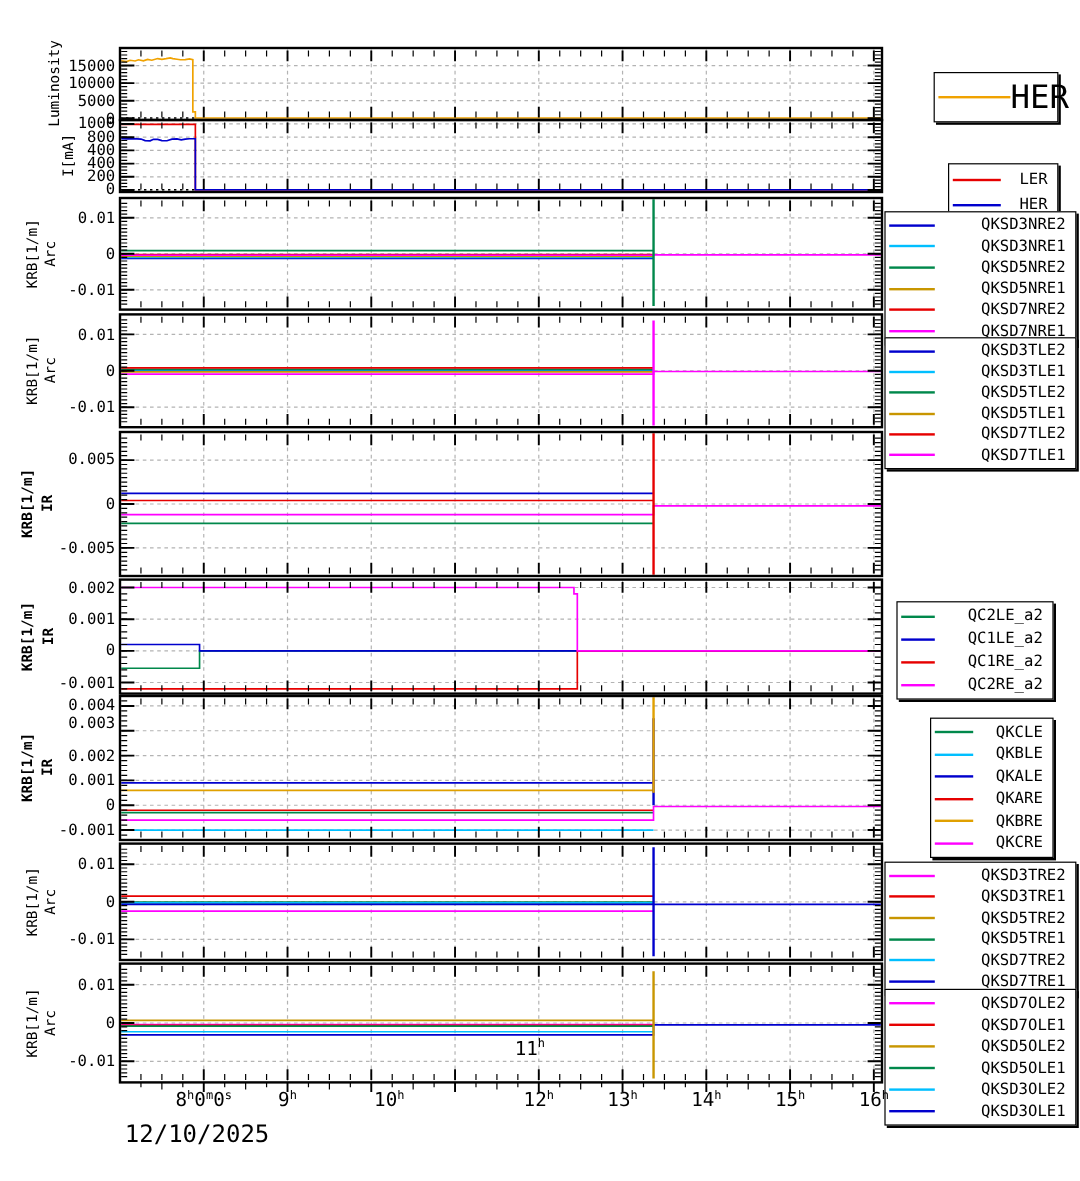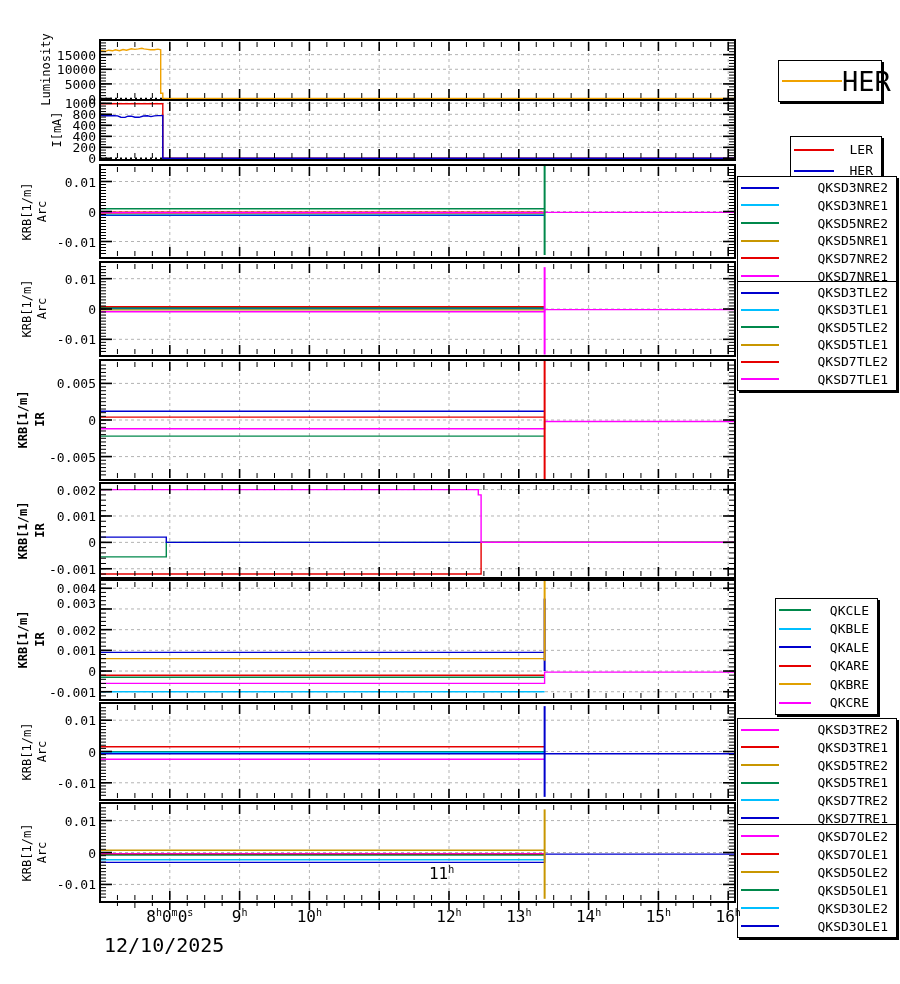--- a/index.html
+++ b/index.html
@@ -1573,20 +1573,38 @@
       </div>
       <div class="lrow">
         <span class="sample" style="width: 38px; background: rgb(230, 0, 0);"></span>
         <span class="llabel">QKSD7TLE2</span>
       </div>
       <div class="lrow">
         <span class="sample" style="width: 38px; background: rgb(255, 0, 255);"></span>
         <span class="llabel">QKSD7TLE1</span>
       </div>
     </div>
+    <div class="legend" style="left: 747px; top: 501px; width: 131px; height: 82px;">
+      <div class="lrow">
+        <span class="sample" style="width: 28px; background: rgb(0, 136, 75);"></span>
+        <span class="llabel">QC2LE_a2</span>
+      </div>
+      <div class="lrow">
+        <span class="sample" style="width: 28px; background: rgb(0, 0, 205);"></span>
+        <span class="llabel">QC1LE_a2</span>
+      </div>
+      <div class="lrow">
+        <span class="sample" style="width: 28px; background: rgb(230, 0, 0);"></span>
+        <span class="llabel">QC1RE_a2</span>
+      </div>
+      <div class="lrow">
+        <span class="sample" style="width: 28px; background: rgb(255, 0, 255);"></span>
+        <span class="llabel">QC2RE_a2</span>
+      </div>
+    </div>
     <div class="legend" style="left: 775px; top: 598px; width: 103px; height: 117px;">
       <div class="lrow">
         <span class="sample" style="width: 32px; background: rgb(0, 136, 75);"></span>
         <span class="llabel">QKCLE</span>
       </div>
       <div class="lrow">
         <span class="sample" style="width: 32px; background: rgb(0, 191, 255);"></span>
         <span class="llabel">QKBLE</span>
       </div>
       <div class="lrow">
@@ -1653,20 +1671,20 @@
         <span class="sample" style="width: 38px; background: rgb(0, 191, 255);"></span>
         <span class="llabel">QKSD3OLE2</span>
       </div>
       <div class="lrow">
         <span class="sample" style="width: 38px; background: rgb(0, 0, 205);"></span>
         <span class="llabel">QKSD3OLE1</span>
       </div>
     </div>
     <div class="xlab" style="left: 94.8px; top: 907px;">8<sup>h</sup>0<sup>m</sup>0<sup>s</sup></div>
     <div class="xlab" style="left: 164.6px; top: 907px;">9<sup>h</sup></div>
-    <div class="xlab" style="left: 234.4px; top: 907px;">10<sup>h</sup></div>
+    <div class="xlab" style="left: 234.4px; top: 907px; padding-left: 15px;">10<sup>h</sup></div>
     <div class="xlab" style="left: 304.2px; top: 864px; text-align: right;">11<sup>h</sup></div>
     <div class="xlab" style="left: 374px; top: 907px;">12<sup>h</sup></div>
     <div class="xlab" style="left: 443.8px; top: 907px;">13<sup>h</sup></div>
     <div class="xlab" style="left: 513.6px; top: 907px;">14<sup>h</sup></div>
     <div class="xlab" style="left: 583.4px; top: 907px;">15<sup>h</sup></div>
     <div class="xlab" style="left: 653.2px; top: 907px;">16<sup>h</sup></div>
   </div>
 
 </body></html>

